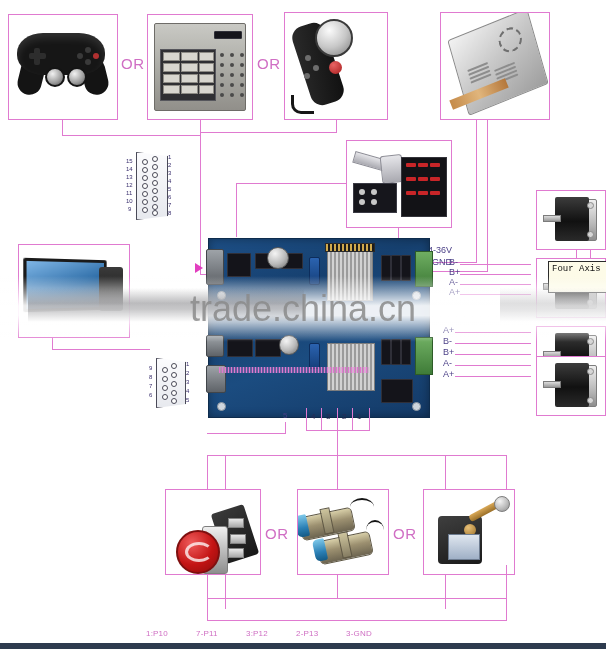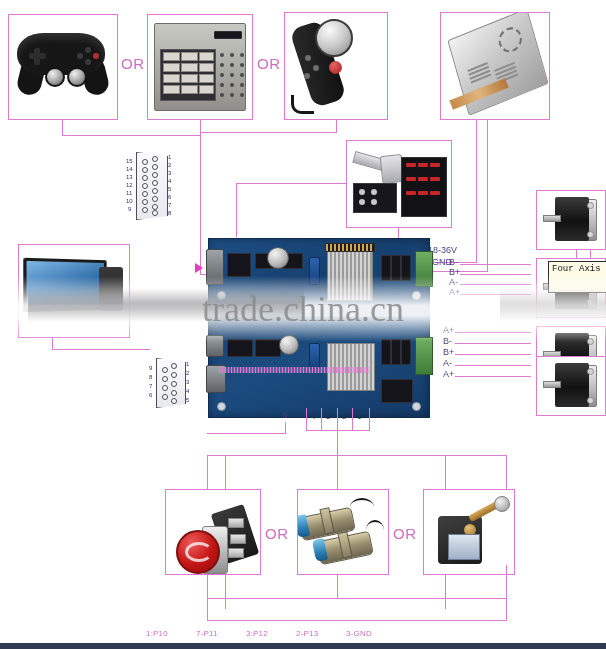--- a/index.html
+++ b/index.html
@@ -521,21 +521,21 @@
   </div>
 
   <div class="wire h" style="left:236px; top:183px; width:111px;"></div>
   <div class="wire v" style="left:236px; top:183px; height:54px;"></div>
   <div class="wire v" style="left:398px; top:228px; height:22px;"></div>
 
   <div class="wire v" style="left:476px; top:120px; height:143px;"></div>
   <div class="wire v" style="left:487px; top:120px; height:152px;"></div>
   <div class="wire h" style="left:420px; top:262px; width:57px;"></div>
   <div class="wire h" style="left:420px; top:271px; width:68px;"></div>
-  <div class="wire-label" style="left:428px; top:246px;">18-36V</div>
+  <div class="wire-label" style="left:428px; top:246px;">4-36V</div>
   <div class="wire-label" style="left:432px; top:258px;">GND</div>
 
   <div class="box" style="left:18px; top:244px; width:112px; height:94px;">
     <div class="photo" style="inset:0;">
       <div class="mon-screen"></div>
       <div class="mon-tower"></div>
     </div>
   </div>
   <div class="wire v" style="left:52px; top:338px; height:12px;"></div>
   <div class="wire h" style="left:52px; top:349px; width:98px;"></div>
@@ -737,17 +737,17 @@
 
   <div class="foot-label" style="left:146px; top:629px;">1:P10</div>
   <div class="foot-label" style="left:196px; top:629px;">7-P11</div>
   <div class="foot-label" style="left:246px; top:629px;">3:P12</div>
   <div class="foot-label" style="left:296px; top:629px;">2-P13</div>
   <div class="foot-label" style="left:346px; top:629px;">3-GND</div>
 
   <div class="haze" style="left:0; top:276px; width:606px; height:66px;"></div>
   <div class="haze-dark" style="left:28px; top:288px; width:276px; height:34px; opacity:.75;"></div>
   <div class="haze-dark" style="left:500px; top:288px; width:106px; height:34px; opacity:.35;"></div>
-  <div id="watermark" style="top:288px;font-family:Liberation Serif, serif;">trade.china.cn</div>
+  <div id="watermark" style="top:288px;">trade.china.cn</div>
 
   <div id="bottom-bar"></div>
 
 </div>
 
 </body></html>

